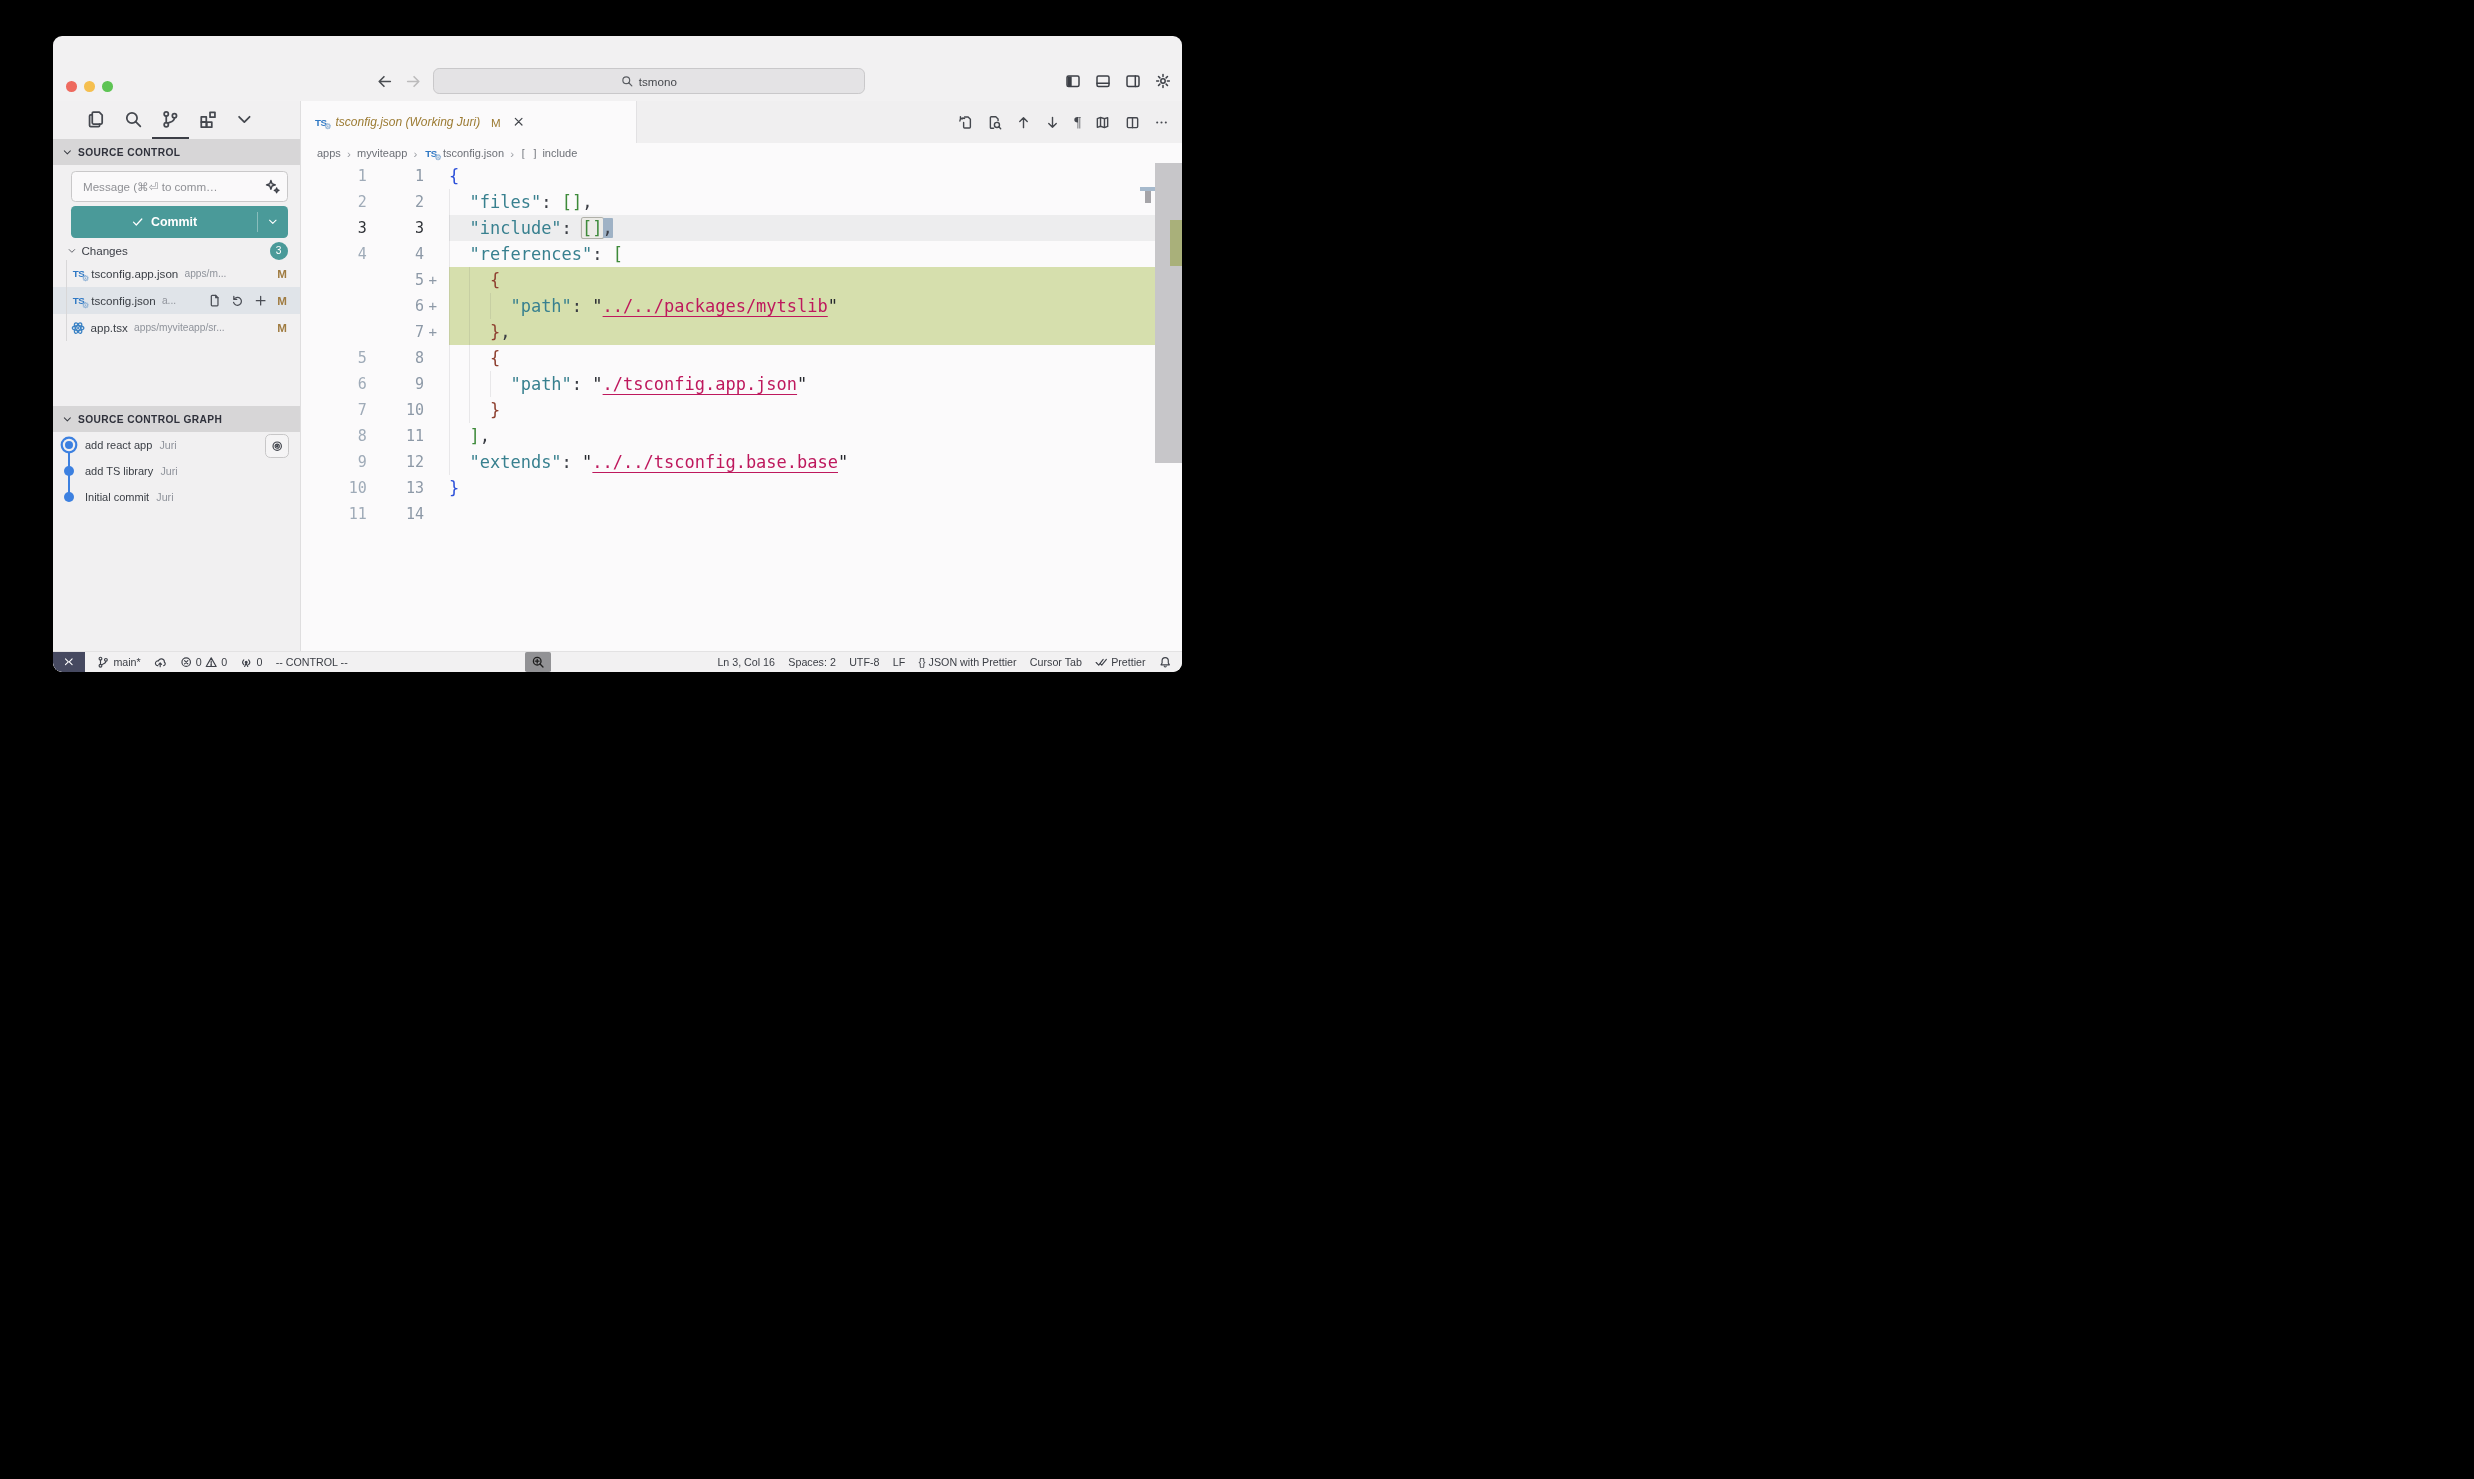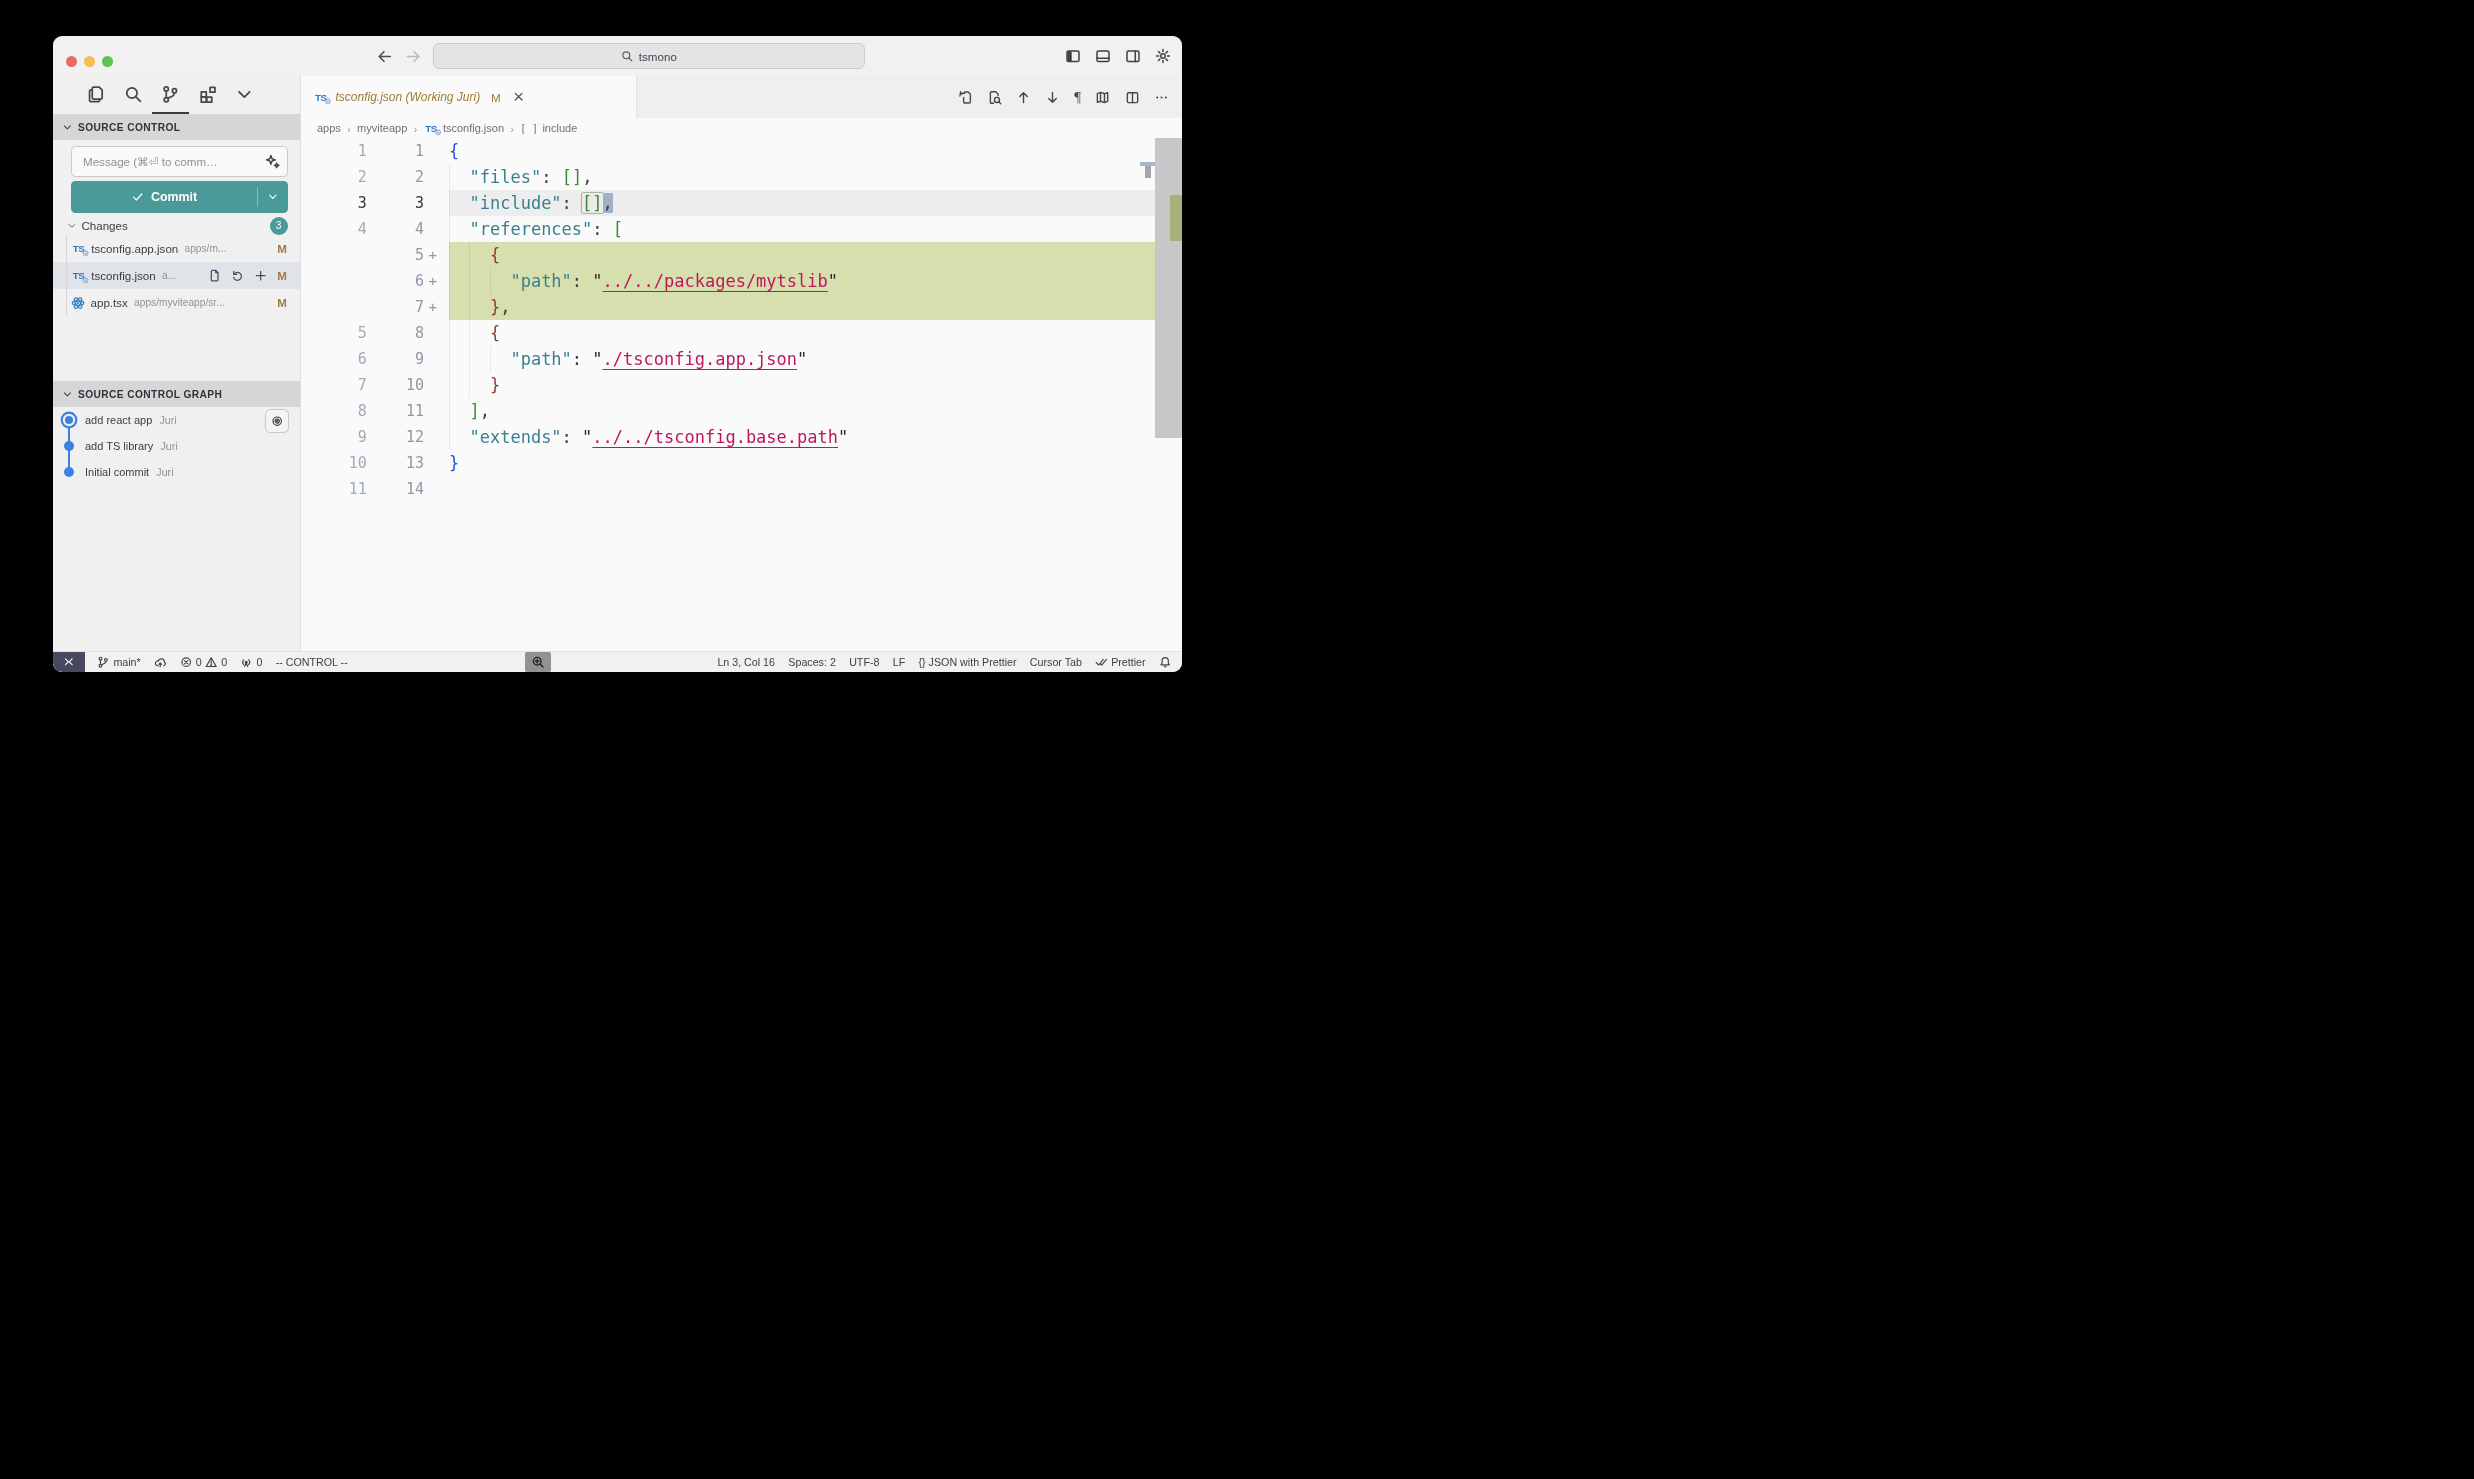--- a/index.html
+++ b/index.html
@@ -7,21 +7,21 @@
        -webkit-font-smoothing:antialiased;overflow:hidden;}
   .icon{display:inline-flex;align-items:center;justify-content:center;line-height:1;}
   .icon svg{width:1em;height:1em;stroke:currentColor;fill:none;stroke-width:1.5;
             stroke-linecap:round;stroke-linejoin:round;}
 
   
   #window{position:absolute;left:53px;top:36px;width:1129px;height:636px;border-radius:9px;
           background:#f2f1f2;box-shadow:0 27px 62px rgba(0,0,0,.6);display:flex;flex-direction:column;overflow:hidden;}
 
   
-  #titlebar{height:40px;position:relative;flex:0 0 auto;}
+  #titlebar{height:40px;position:relative;flex:0 0 auto;margin-top:25px;}
   .traffic{position:absolute;left:13.3px;top:20.4px;display:flex;gap:7.1px;}
   .traffic span{width:10.7px;height:10.7px;border-radius:50%;}
   .tl-red{background:#ee6a5f;} .tl-yellow{background:#f5bf4f;} .tl-green{background:#5ec454;}
   .navarrows{position:absolute;left:323px;top:0;height:40px;display:flex;align-items:center;gap:12.4px;}
   .navarrows .icon{font-size:17px;color:#4a4d52;}
   .navarrows .disabled{color:#bcbbbc;}
   #searchbox{position:absolute;left:380px;top:7.1px;width:430px;height:24px;border-radius:6.2px;
              background:#e4e3e5;border:0.9px solid #c9c8ca;display:flex;align-items:center;justify-content:center;
              gap:5.3px;color:#46484d;font-size:11.6px;}
   #searchbox .icon{font-size:12.4px;color:#5a5d62;}
@@ -545,21 +545,21 @@
             <div class="crow">
        <span class="lno">8</span>
        <span class="lnn">11</span>
        <span class="lplus"></span>
        <span class="codecell"><i class="g" style="left:0px"></i><span class="t-sp">  </span><span class="t-b2">]</span><span class="t-punct">,</span></span>
      </div>
             <div class="crow">
        <span class="lno">9</span>
        <span class="lnn">12</span>
        <span class="lplus"></span>
-       <span class="codecell"><i class="g" style="left:0px"></i><span class="t-sp">  </span><span class="t-key">"extends"</span><span class="t-punct">:</span><span class="t-sp"> </span><span class="t-q">"</span><span class="t-link">../../tsconfig.base.path</span><span class="t-q">"</span></span>
+       <span class="codecell"><i class="g" style="left:0px"></i><span class="t-sp">  </span><span class="t-key">"extends"</span><span class="t-punct">:</span><span class="t-sp"> </span><span class="t-q">"</span><span class="t-link">../../tsconfig.base.base</span><span class="t-q">"</span></span>
      </div>
             <div class="crow">
        <span class="lno">10</span>
        <span class="lnn">13</span>
        <span class="lplus"></span>
        <span class="codecell"><span class="t-b1">}</span></span>
      </div>
             <div class="crow">
        <span class="lno">11</span>
        <span class="lnn">14</span>

